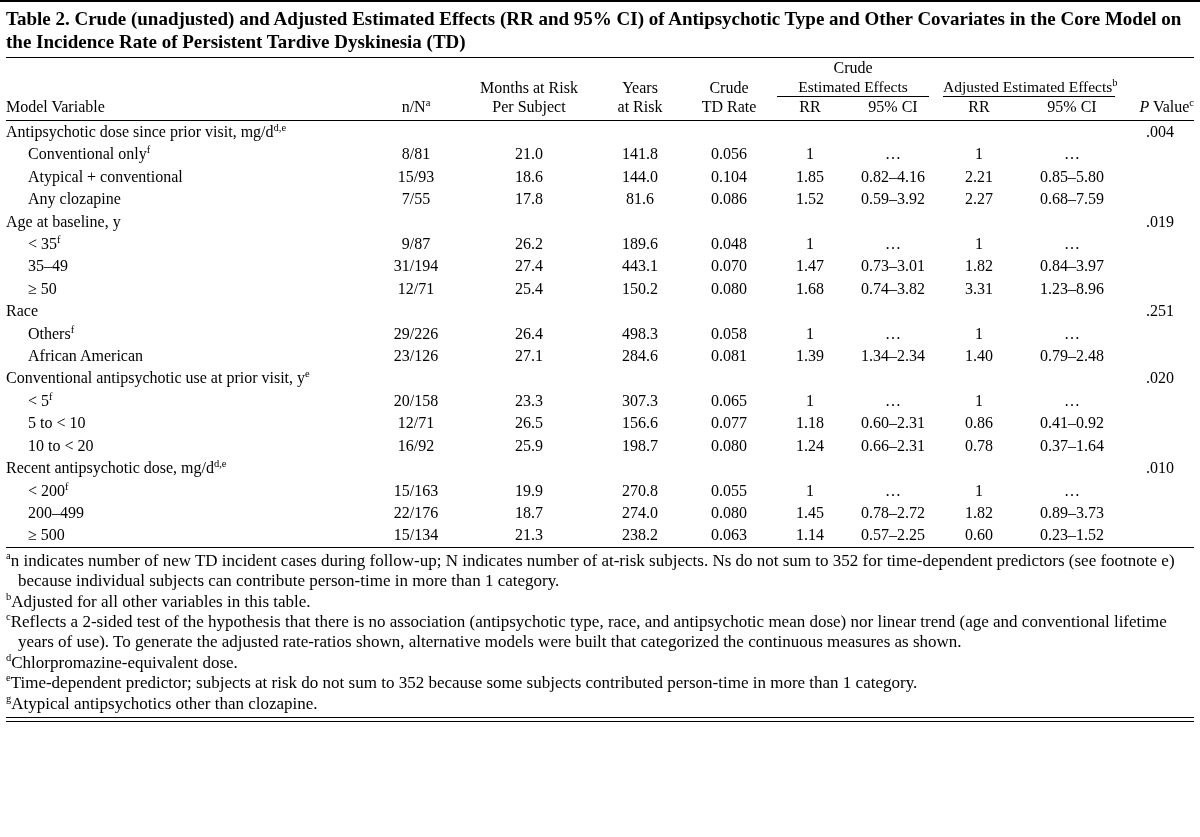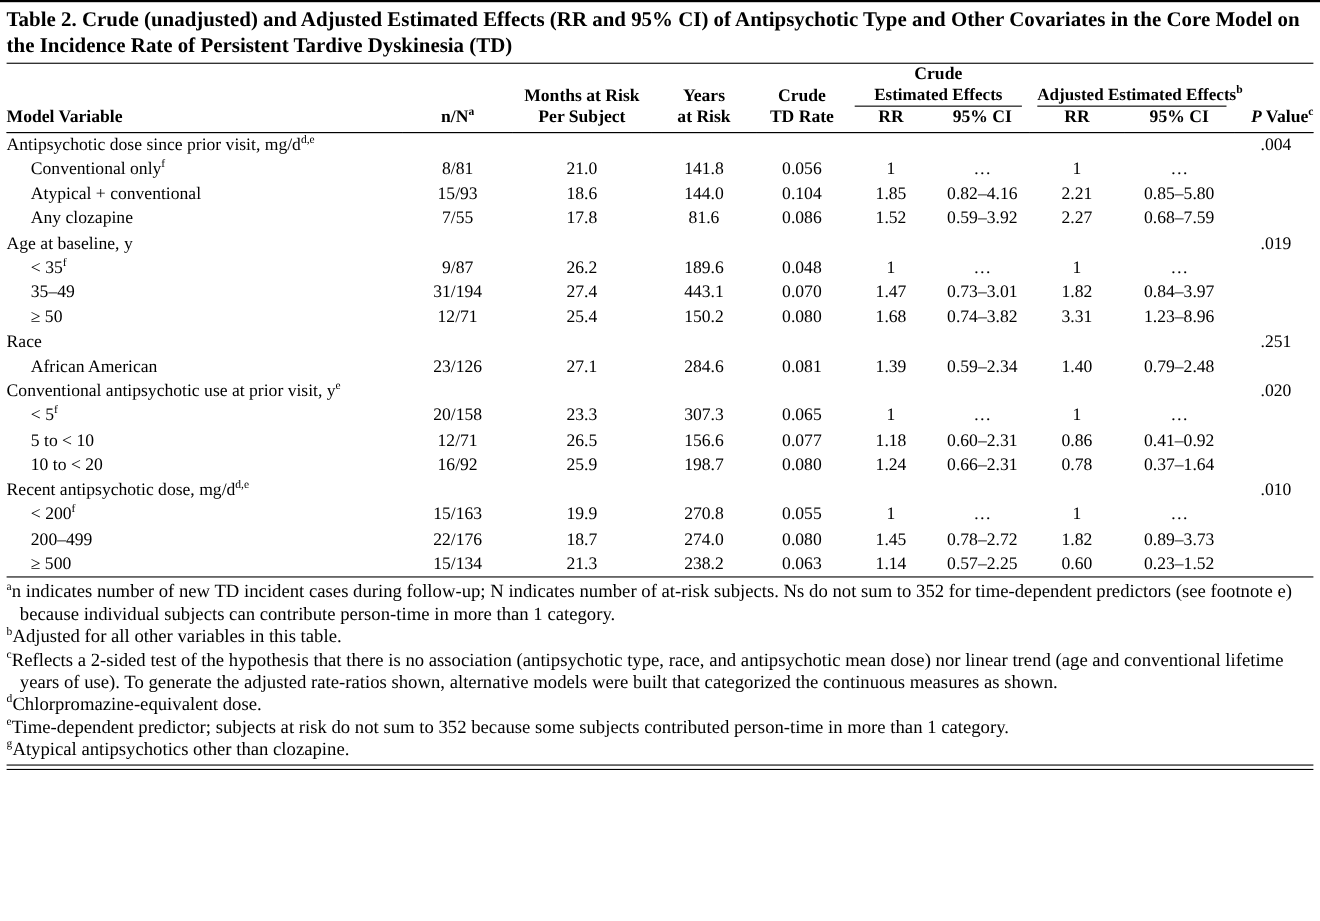--- a/index.html
+++ b/index.html
@@ -8,21 +8,21 @@
     width: 1200px; height: 837px; overflow: hidden;
     color: #000;
     font-family: "Liberation Serif", "DejaVu Serif", serif;
   }
   .page { width: 1200px; height: 837px; padding: 0 6px; border-top: 2px solid #000; background: #fff; }
   .title {
     font-size: 19px; font-weight: 700; line-height: 23px;
     padding: 5px 0 4px; border-bottom: 1.5px solid #000;
   }
   table.core { width: 100%; border-collapse: collapse; table-layout: fixed; }
-  thead th, thead td { font-weight: 700; font-size: 16px; vertical-align: bottom; padding: 0; }
+  thead th, thead td { font-weight: 400; font-size: 16px; vertical-align: bottom; padding: 0; }
   tr.h1 th, tr.h1 td { line-height: 19px; }
   tr.h2 th, tr.h2 td { line-height: 19px; }
   tr.h3 th { border-bottom: 1px solid #000; line-height: 20px; padding-bottom: 3px; }
   .grp-underline {
     border-bottom: 1px solid #000; margin: 0 7px; 
     white-space: nowrap; font-size: 15.5px; line-height: 19px;
   }
   th.left { text-align: left; }
   th.ctr { text-align: center; }
   th.pval-h { text-align: right; }
@@ -193,27 +193,39 @@
           <td class="num"></td>
           <td class="num"></td>
           <td class="num"></td>
           <td class="num"></td>
           <td class="num"></td>
           <td class="num"></td>
           <td class="num"></td>
           <td class="pval">.251</td>
         </tr>
         <tr>
+          <td class="lbl indent">Others<sup>f</sup></td>
+          <td class="num">29/226</td>
+          <td class="num">26.4</td>
+          <td class="num">498.3</td>
+          <td class="num">0.058</td>
+          <td class="num">1</td>
+          <td class="num">…</td>
+          <td class="num">1</td>
+          <td class="num">…</td>
+          <td class="pval"></td>
+        </tr>
+        <tr>
           <td class="lbl indent">African American</td>
           <td class="num">23/126</td>
           <td class="num">27.1</td>
           <td class="num">284.6</td>
           <td class="num">0.081</td>
           <td class="num">1.39</td>
-          <td class="num">0.59–2.34</td>
+          <td class="num">1.34–2.34</td>
           <td class="num">1.40</td>
           <td class="num">0.79–2.48</td>
           <td class="pval"></td>
         </tr>
         <tr>
           <td class="lbl">Conventional antipsychotic use at prior visit, y<sup>e</sup></td>
           <td class="num"></td>
           <td class="num"></td>
           <td class="num"></td>
           <td class="num"></td>

